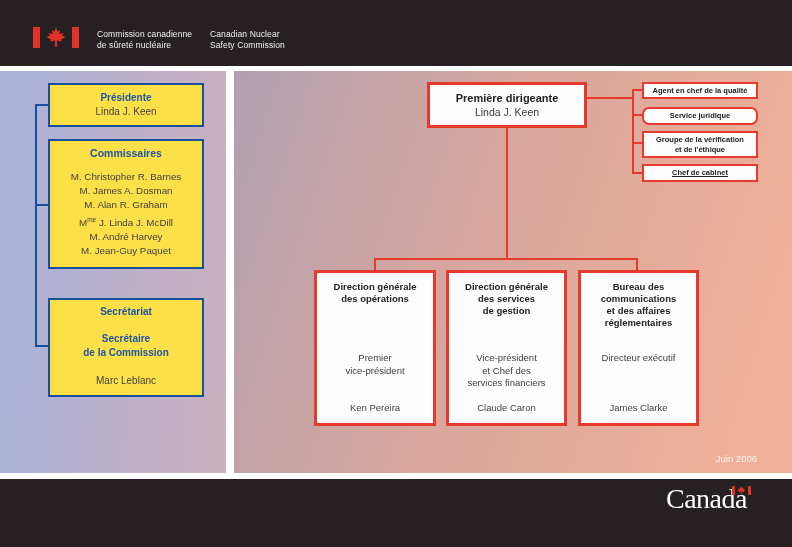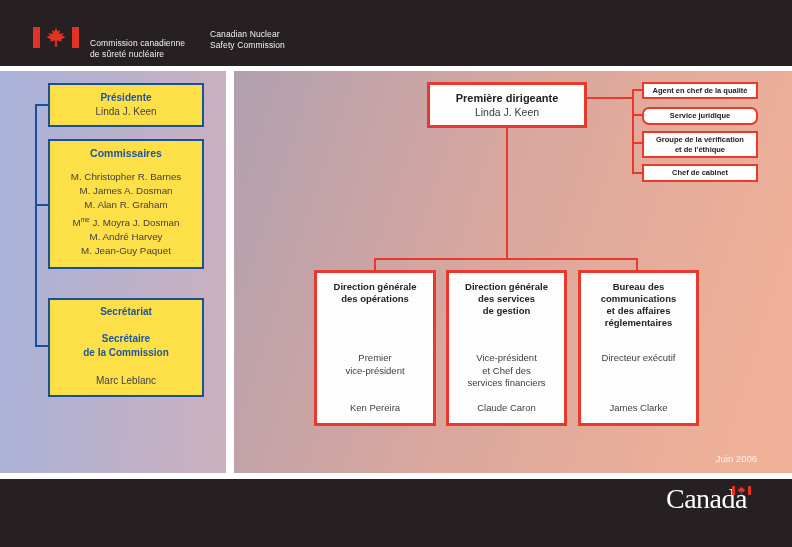--- a/index.html
+++ b/index.html
@@ -9,21 +9,21 @@
     font-family:"Liberation Sans","DejaVu Sans",sans-serif;
   }
   
   .topbar{position:absolute;left:0;top:0;width:792px;height:66px;background:#262023;}
   .botbar{position:absolute;left:0;top:479px;width:792px;height:68px;background:#262023;}
   .flag{position:absolute;left:33px;top:27px;width:46px;height:21px;}
   .flag .bar{position:absolute;top:0;width:7px;height:21px;background:#e23327;}
   .flag .bar.l{left:0;} .flag .bar.r{right:0;}
   .flag svg{position:absolute;left:12px;top:0;width:22px;height:21px;}
   .dept{position:absolute;top:29px;color:#f2f0f1;font-size:8.5px;line-height:11px;letter-spacing:.1px;}
-  .dept.fr{left:90px;margin-top:9px;} .dept.en{left:210px;}
+  .dept.fr{left:97px;} .dept.en{left:210px;}
   
   .panel-left{position:absolute;left:0;top:71px;width:226px;height:402px;
     background:linear-gradient(93deg,#a8b2da 0%,#ccb0bd 100%);}
   .panel-right{position:absolute;left:234px;top:71px;width:558px;height:402px;
     background:linear-gradient(108deg,#b1a0b0 0%,#d9a79e 45%,#efb098 90%);}
   
   .ln{position:absolute;}
   .ln.blue{background:#17519e;}
   .ln.red{background:#e8392d;}
   .bluebox{position:absolute;box-sizing:border-box;background:#fde047;border:2px solid #17519e;text-align:center;}
@@ -94,21 +94,21 @@
     <div class="bb-blue-title">Présidente</div>
     <div class="gray-text">Linda J. Keen</div>
   </div>
 
   <div class="bluebox box-comm">
     <div class="bb-blue-title">Commissaires</div>
     <div class="members">
       <div>M. Christopher R. Barnes</div>
       <div>M. James A. Dosman</div>
       <div>M. Alan R. Graham</div>
-      <div><span>M</span><sup>me</sup><span> J. Moyra J. Dosman</span></div>
+      <div><span>M</span><sup>me</sup><span> J. Linda J. McDill</span></div>
       <div>M. André Harvey</div>
       <div>M. Jean-Guy Paquet</div>
     </div>
   </div>
 
   <div class="bluebox box-secr">
     <div class="t1 bb-blue-title">Secrétariat</div>
     <div class="t2 bb-blue-title">Secrétaire
 de la Commission</div>
     <div class="nm gray-text">Marc Leblanc</div>
@@ -135,21 +135,21 @@
   <div class="redbox small staffbox" style="top:82px;height:17px;">
     <div>Agent en chef de la qualité</div>
   </div>
   <div class="redbox small staffbox" style="top:107px;height:18px;border-radius:7px;">
     <div>Service juridique</div>
   </div>
   <div class="redbox small staffbox" style="top:131px;height:27px;">
     <div>Groupe de la vérification
 et de l'éthique</div>
   </div>
-  <div class="redbox small staffbox" style="top:164px;height:18px;">
+  <div class="redbox small staffbox" style="top:164px;height:18px;text-decoration:underline;">
     <div>Chef de cabinet</div>
   </div>
 
   <div class="redbox branch" style="left:314px;">
     <div class="bb-title">Direction générale
 des opérations</div>
     <div class="bb-role">Premier
 vice-président</div>
     <div class="bb-name">Ken Pereira</div>
   </div>

